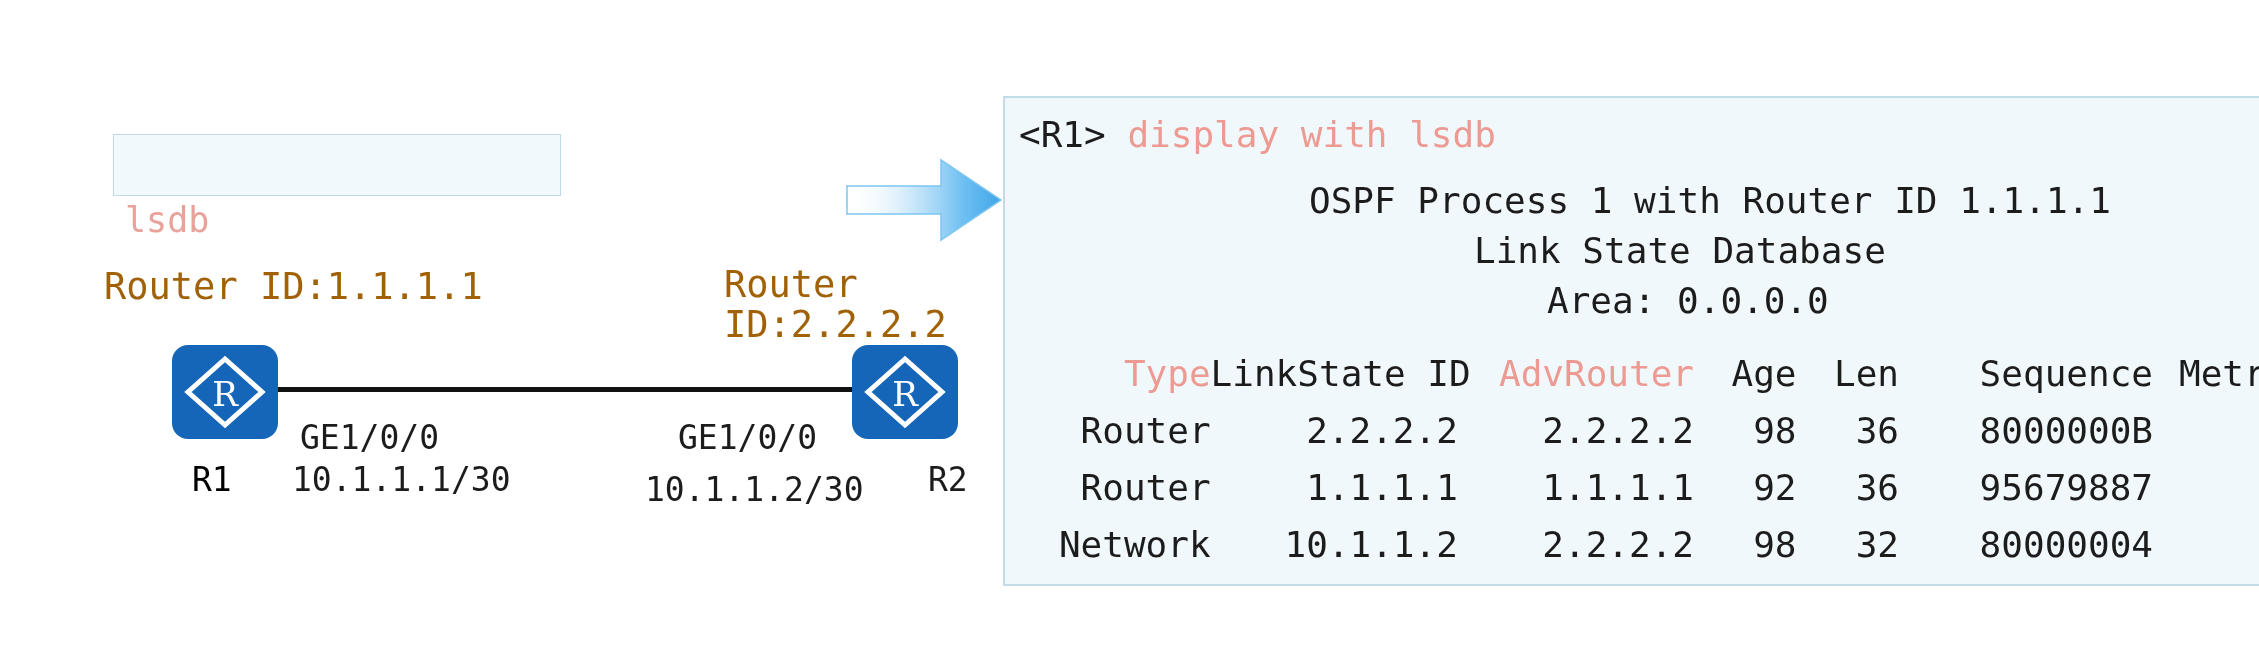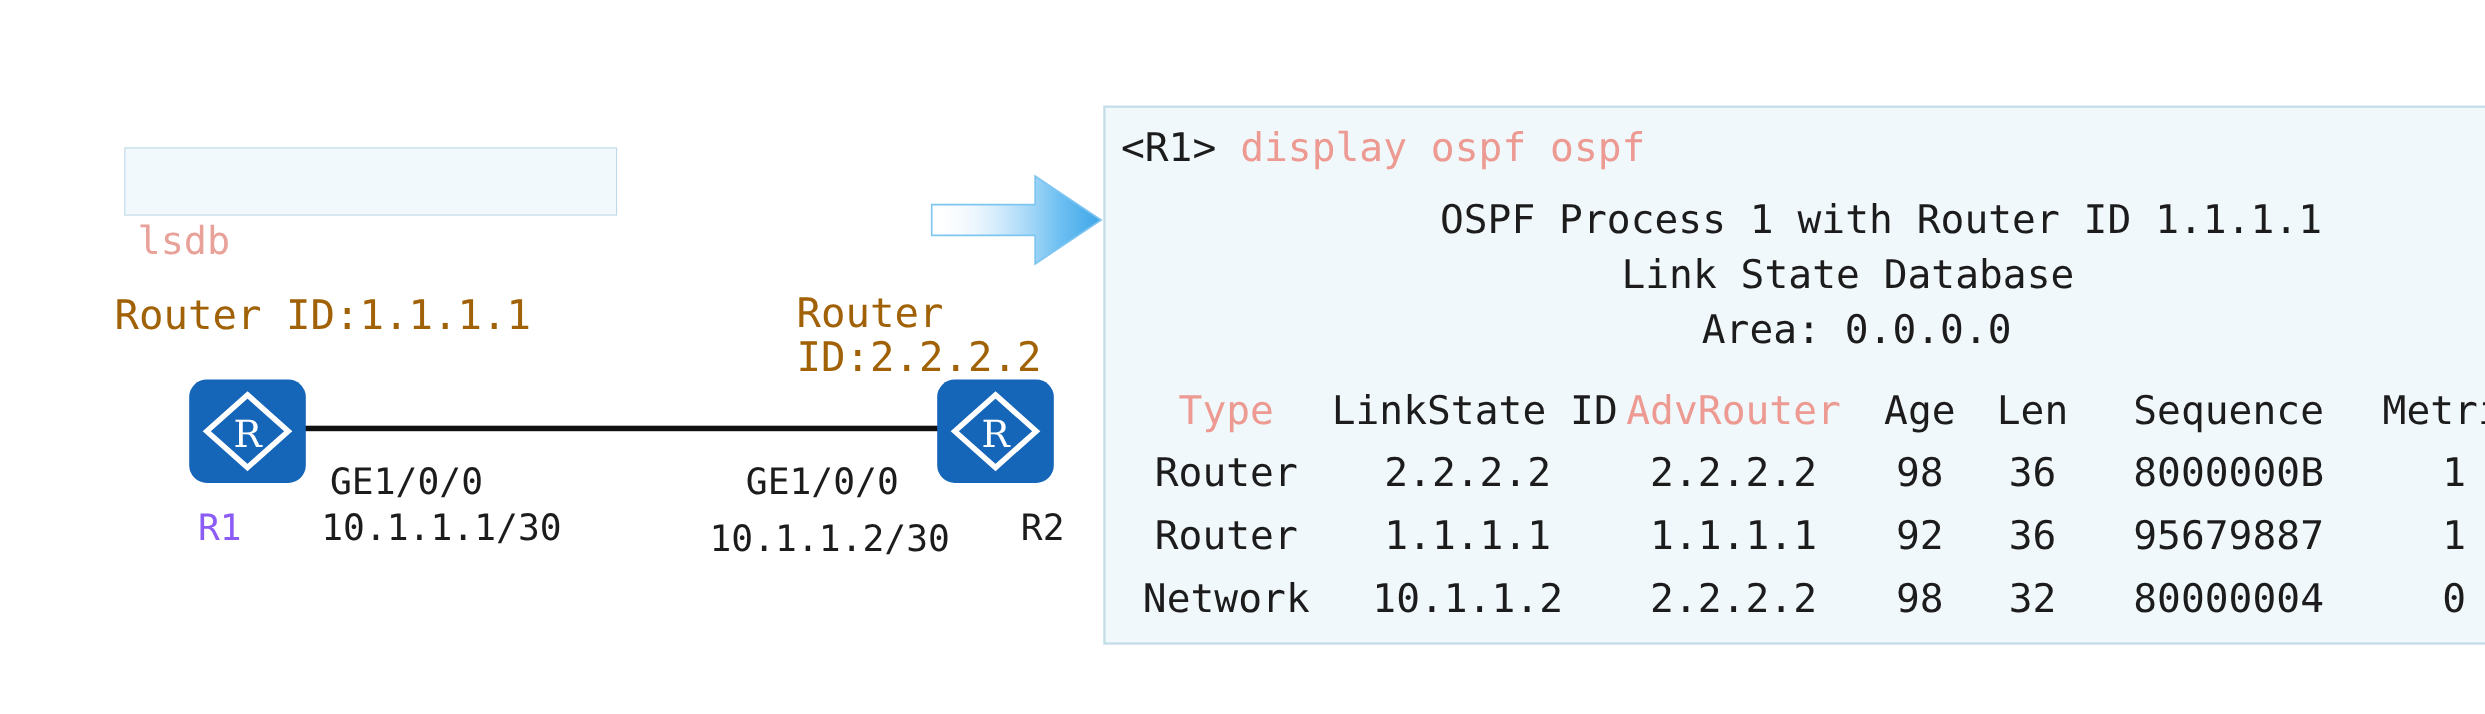--- a/index.html
+++ b/index.html
@@ -77,21 +77,21 @@
     position: absolute;
     font-family: "DejaVu Sans Mono", monospace;
     font-size: 33px;
     color: #1c1c1c;
     white-space: nowrap;
   }
   #iface-left  { left: 300px; top: 418px; }
   #iface-right { left: 678px; top: 418px; }
   #ip-left     { left: 292px; top: 460px; }
   #ip-right    { left: 645px; top: 470px; }
-  #dev-left    { left: 180px; top: 460px; color: #8b5cf6; }
+  #dev-left    { left: 192px; top: 460px; color: #000000; }
   #dev-right   { left: 928px; top: 460px; }
 
   
   #flow-arrow {
     position: absolute;
     left: 845px; top: 150px;
     width: 160px; height: 100px;
   }
   #flow-arrow svg { display:block; width:100%; height:100%; }
 
@@ -123,21 +123,21 @@
   #lsdb-table {
     margin-top: 24px;
     border-collapse: collapse;
     font-family: "DejaVu Sans Mono", monospace;
     font-size: 36px;
     color: #1c1c1c;
     table-layout: fixed;
     width: 1290px;
   }
   #lsdb-table th, #lsdb-table td {
-    text-align: center;
+    text-align: right;
     font-weight: normal;
     padding: 8px 0 8px 0;
     white-space: nowrap;
   }
   #lsdb-table col.c-type  { width: 172px; }
   #lsdb-table col.c-lsid  { width: 222px; }
   #lsdb-table col.c-adv   { width: 212px; }
   #lsdb-table col.c-age   { width: 92px;  }
   #lsdb-table col.c-len   { width: 92px;  }
   #lsdb-table col.c-seq   { width: 228px; }
@@ -192,21 +192,21 @@
         <stop offset="100%" stop-color="#3fa6e8" stop-opacity="1"></stop>
       </linearGradient>
     </defs>
     <path d="M2,36 L96,36 L96,10 L156,50 L96,90 L96,64 L2,64 Z" fill="url(#ag)" stroke="#7ec5f0" stroke-width="1.5"></path>
   </svg>
 </div>
 
 <div id="terminal">
   <div class="pad">
 
-    <div class="term-line" id="prompt-line"><span>&lt;R1&gt;</span><span> </span><span class="red">display ospf ospf</span></div>
+    <div class="term-line" id="prompt-line"><span>&lt;R1&gt;</span><span> </span><span class="red">display with lsdb</span></div>
 
     <div class="term-line" id="hdr1">OSPF Process 1 with Router ID 1.1.1.1</div>
     <div class="term-line" id="hdr2">Link State Database</div>
     <div class="term-line" id="hdr3">Area: 0.0.0.0</div>
 
     <table id="lsdb-table">
       <colgroup>
         <col class="c-type">
           <col class="c-lsid">
           <col class="c-adv">

